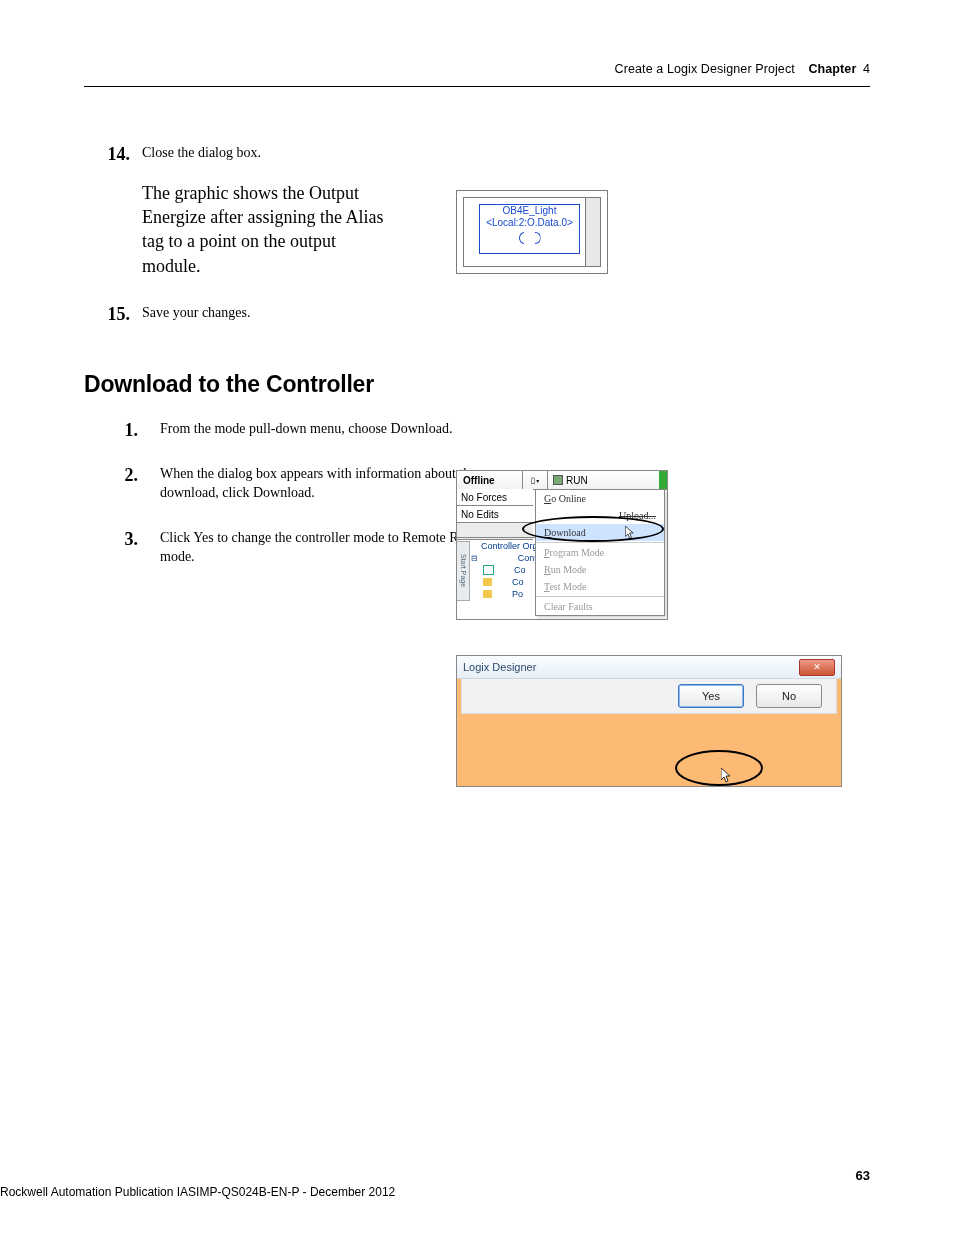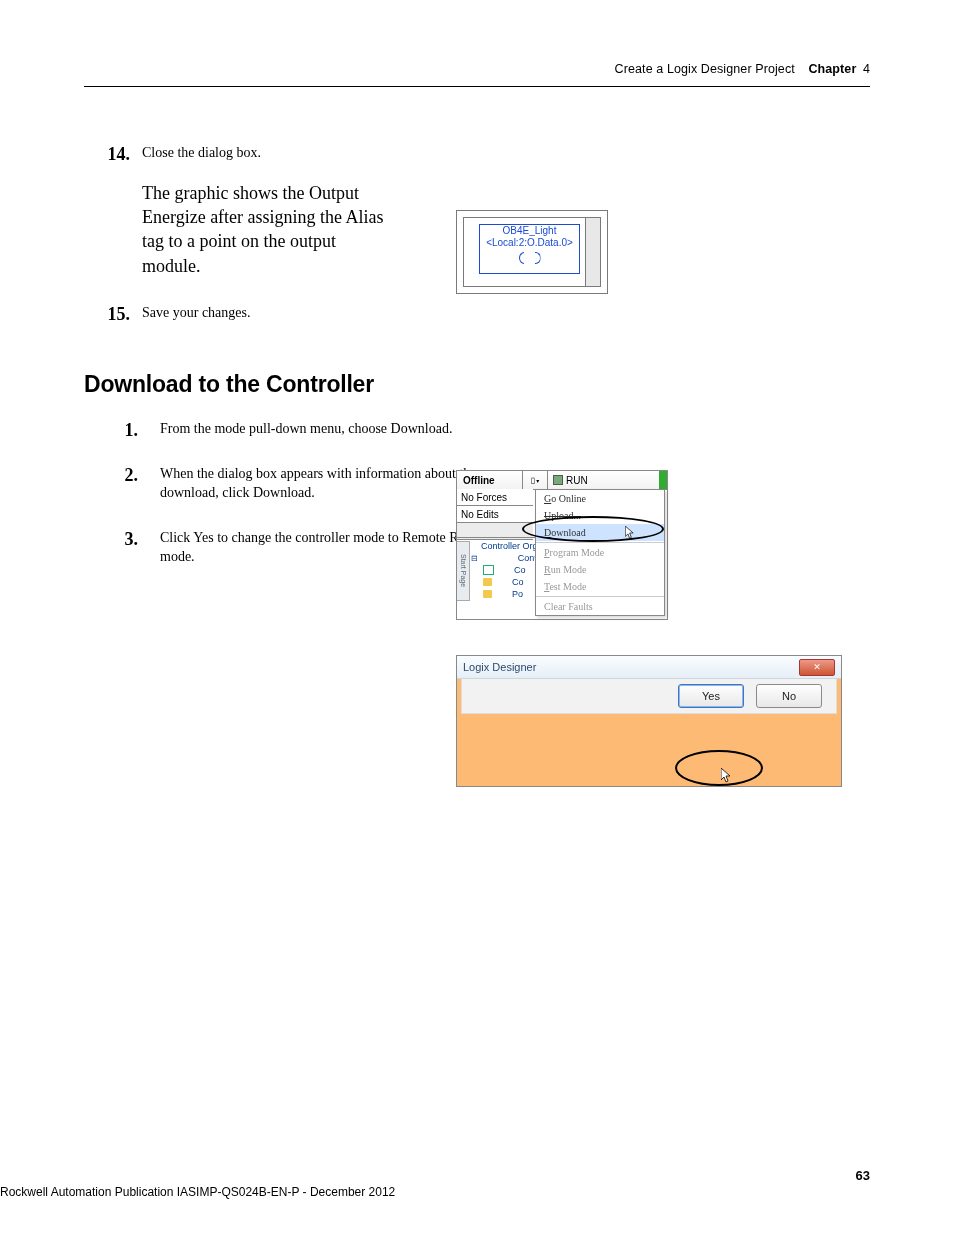--- a/index.html
+++ b/index.html
@@ -80,21 +80,20 @@
   }
   
   .fig1 {
     position: absolute;
     left: 456px;
     top: 190px;
     width: 150px;
     height: 82px;
     border: 1px solid #7a7a7a;
     background: #fff;
-    margin-top: 20px;
   }
   .fig1-inner {
     position: absolute;
     left: 6px; right: 6px; top: 6px; bottom: 6px;
     border: 1px solid #7a7a7a;
   }
   .fig1-col {
     position: absolute;
     right: 0; top: 0; bottom: 0;
     width: 14px;
@@ -309,21 +308,21 @@
           <span>Co</span>
         </div>
       <div class="titem" style="padding-left:24px;">
           <span class="fold-y"></span>
           <span>Po</span>
         </div>
     </div>
     <div class="fig2-tab">Start Page</div>
     <div class="fig2-menu">
       <div class="mi"><u>G</u><span>o Online</span></div>
-      <div class="mi" style="text-decoration:line-through;"><span>Upload...</span></div>
+      <div class="mi" style="text-decoration:line-through;text-align:right;"><span>Upload...</span></div>
       <div class="mi hov">
         <u>D</u><span>ownload</span>
         <svg class="cursor2" viewBox="0 0 12 16">
             <path d="M0 0 L0 12 L3 9 L5 14 L7 13 L5 8 L9 8 Z" fill="#fff" stroke="#000" stroke-width="0.8"></path>
           </svg>
       </div>
       <div class="sep"></div>
       <div class="mi dis"><u>P</u><span>rogram Mode</span></div>
       <div class="mi dis"><u>R</u><span>un Mode</span></div>
       <div class="mi dis"><u>T</u><span>est Mode</span></div>

